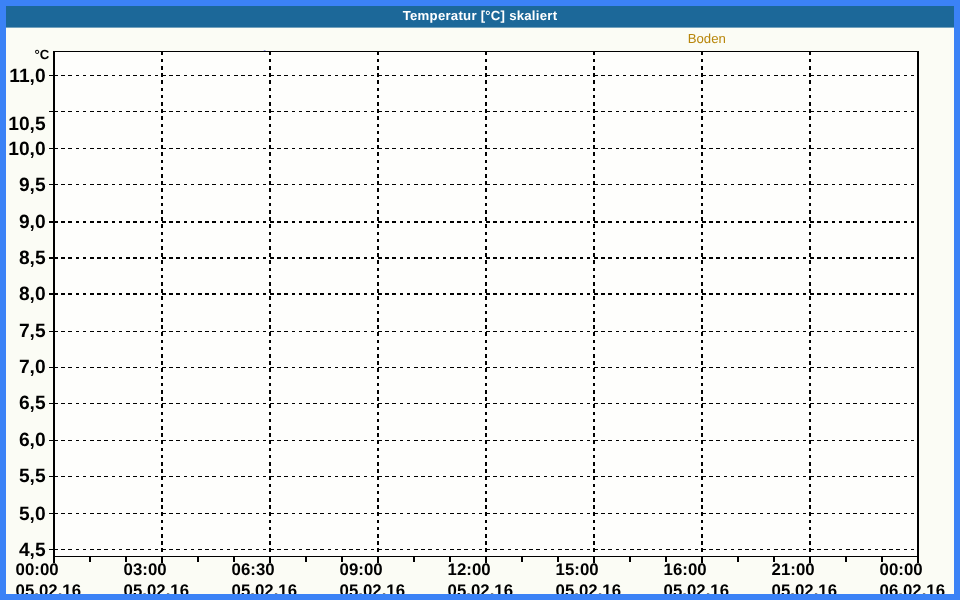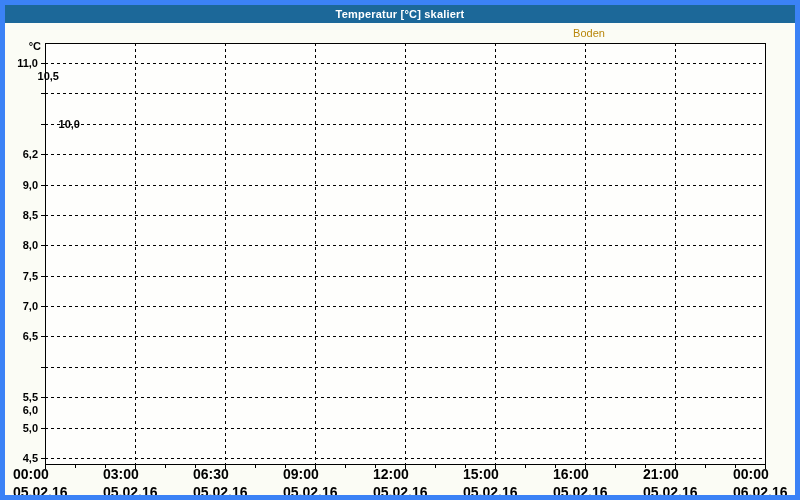--- a/index.html
+++ b/index.html
@@ -52,21 +52,21 @@
     position: absolute;
     left: 0; top: 0;
     width: 796px;
     height: 496px;
   }
   .y-tick-label {
     position: absolute;
     left: 0;
     width: 33px;
     text-align: right;
-    font-size: 11px;
+    font-size: 16px;
     font-weight: bold;
     color: #000000;
     line-height: 11px;
   }
   .x-tick-label {
     position: absolute;
     width: 64px;
     text-align: left;
     font-size: 14px;
     font-weight: bold;
@@ -149,30 +149,30 @@
       <line x1="610" y1="459" x2="610" y2="463" stroke="#000000" stroke-width="1"></line>
       <line x1="640" y1="459" x2="640" y2="463" stroke="#000000" stroke-width="1"></line>
       <line x1="670" y1="459" x2="670" y2="464" stroke="#000000" stroke-width="1"></line>
       <line x1="700" y1="459" x2="700" y2="463" stroke="#000000" stroke-width="1"></line>
       <line x1="730" y1="459" x2="730" y2="463" stroke="#000000" stroke-width="1"></line>
       <line x1="760" y1="459" x2="760" y2="464" stroke="#000000" stroke-width="1"></line>
     </svg>
 
   <div id="labels">
       <div class="y-tick-label" style="left: 0px; top: 53px;">11,0</div>
-      <div class="y-tick-label" style="left: 0px; top: 66px; padding-left: 21px;">10,5</div>
-      <div class="y-tick-label" style="left: 0px; top: 114px; margin-left: 42px;">10,0</div>
-      <div class="y-tick-label" style="left: 0px; top: 144px;">6,2</div>
+      <div class="y-tick-label" style="left: 0px; top: 93px;">10,5</div>
+      <div class="y-tick-label" style="left: 0px; top: 114px;">10,0</div>
+      <div class="y-tick-label" style="left: 0px; top: 144px;">9,5</div>
       <div class="y-tick-label" style="left: 0px; top: 175px;">9,0</div>
       <div class="y-tick-label" style="left: 0px; top: 205px;">8,5</div>
       <div class="y-tick-label" style="left: 0px; top: 235px;">8,0</div>
       <div class="y-tick-label" style="left: 0px; top: 266px;">7,5</div>
       <div class="y-tick-label" style="left: 0px; top: 296px;">7,0</div>
       <div class="y-tick-label" style="left: 0px; top: 326px;">6,5</div>
-      <div class="y-tick-label" style="left: 0px; top: 357px; margin-top: 43px;">6,0</div>
+      <div class="y-tick-label" style="left: 0px; top: 357px;">6,0</div>
       <div class="y-tick-label" style="left: 0px; top: 387px;">5,5</div>
       <div class="y-tick-label" style="left: 0px; top: 418px;">5,0</div>
       <div class="y-tick-label" style="left: 0px; top: 448px;">4,5</div>
       <div class="x-tick-label" style="left: 8px; top: 464px;">00:00</div>
       <div class="x-tick-label" style="left: 8px; top: 482px;">05.02.16</div>
       <div class="x-tick-label" style="left: 98px; top: 464px;">03:00</div>
       <div class="x-tick-label" style="left: 98px; top: 482px;">05.02.16</div>
       <div class="x-tick-label" style="left: 188px; top: 464px;">06:30</div>
       <div class="x-tick-label" style="left: 188px; top: 482px;">05.02.16</div>
       <div class="x-tick-label" style="left: 278px; top: 464px;">09:00</div>

